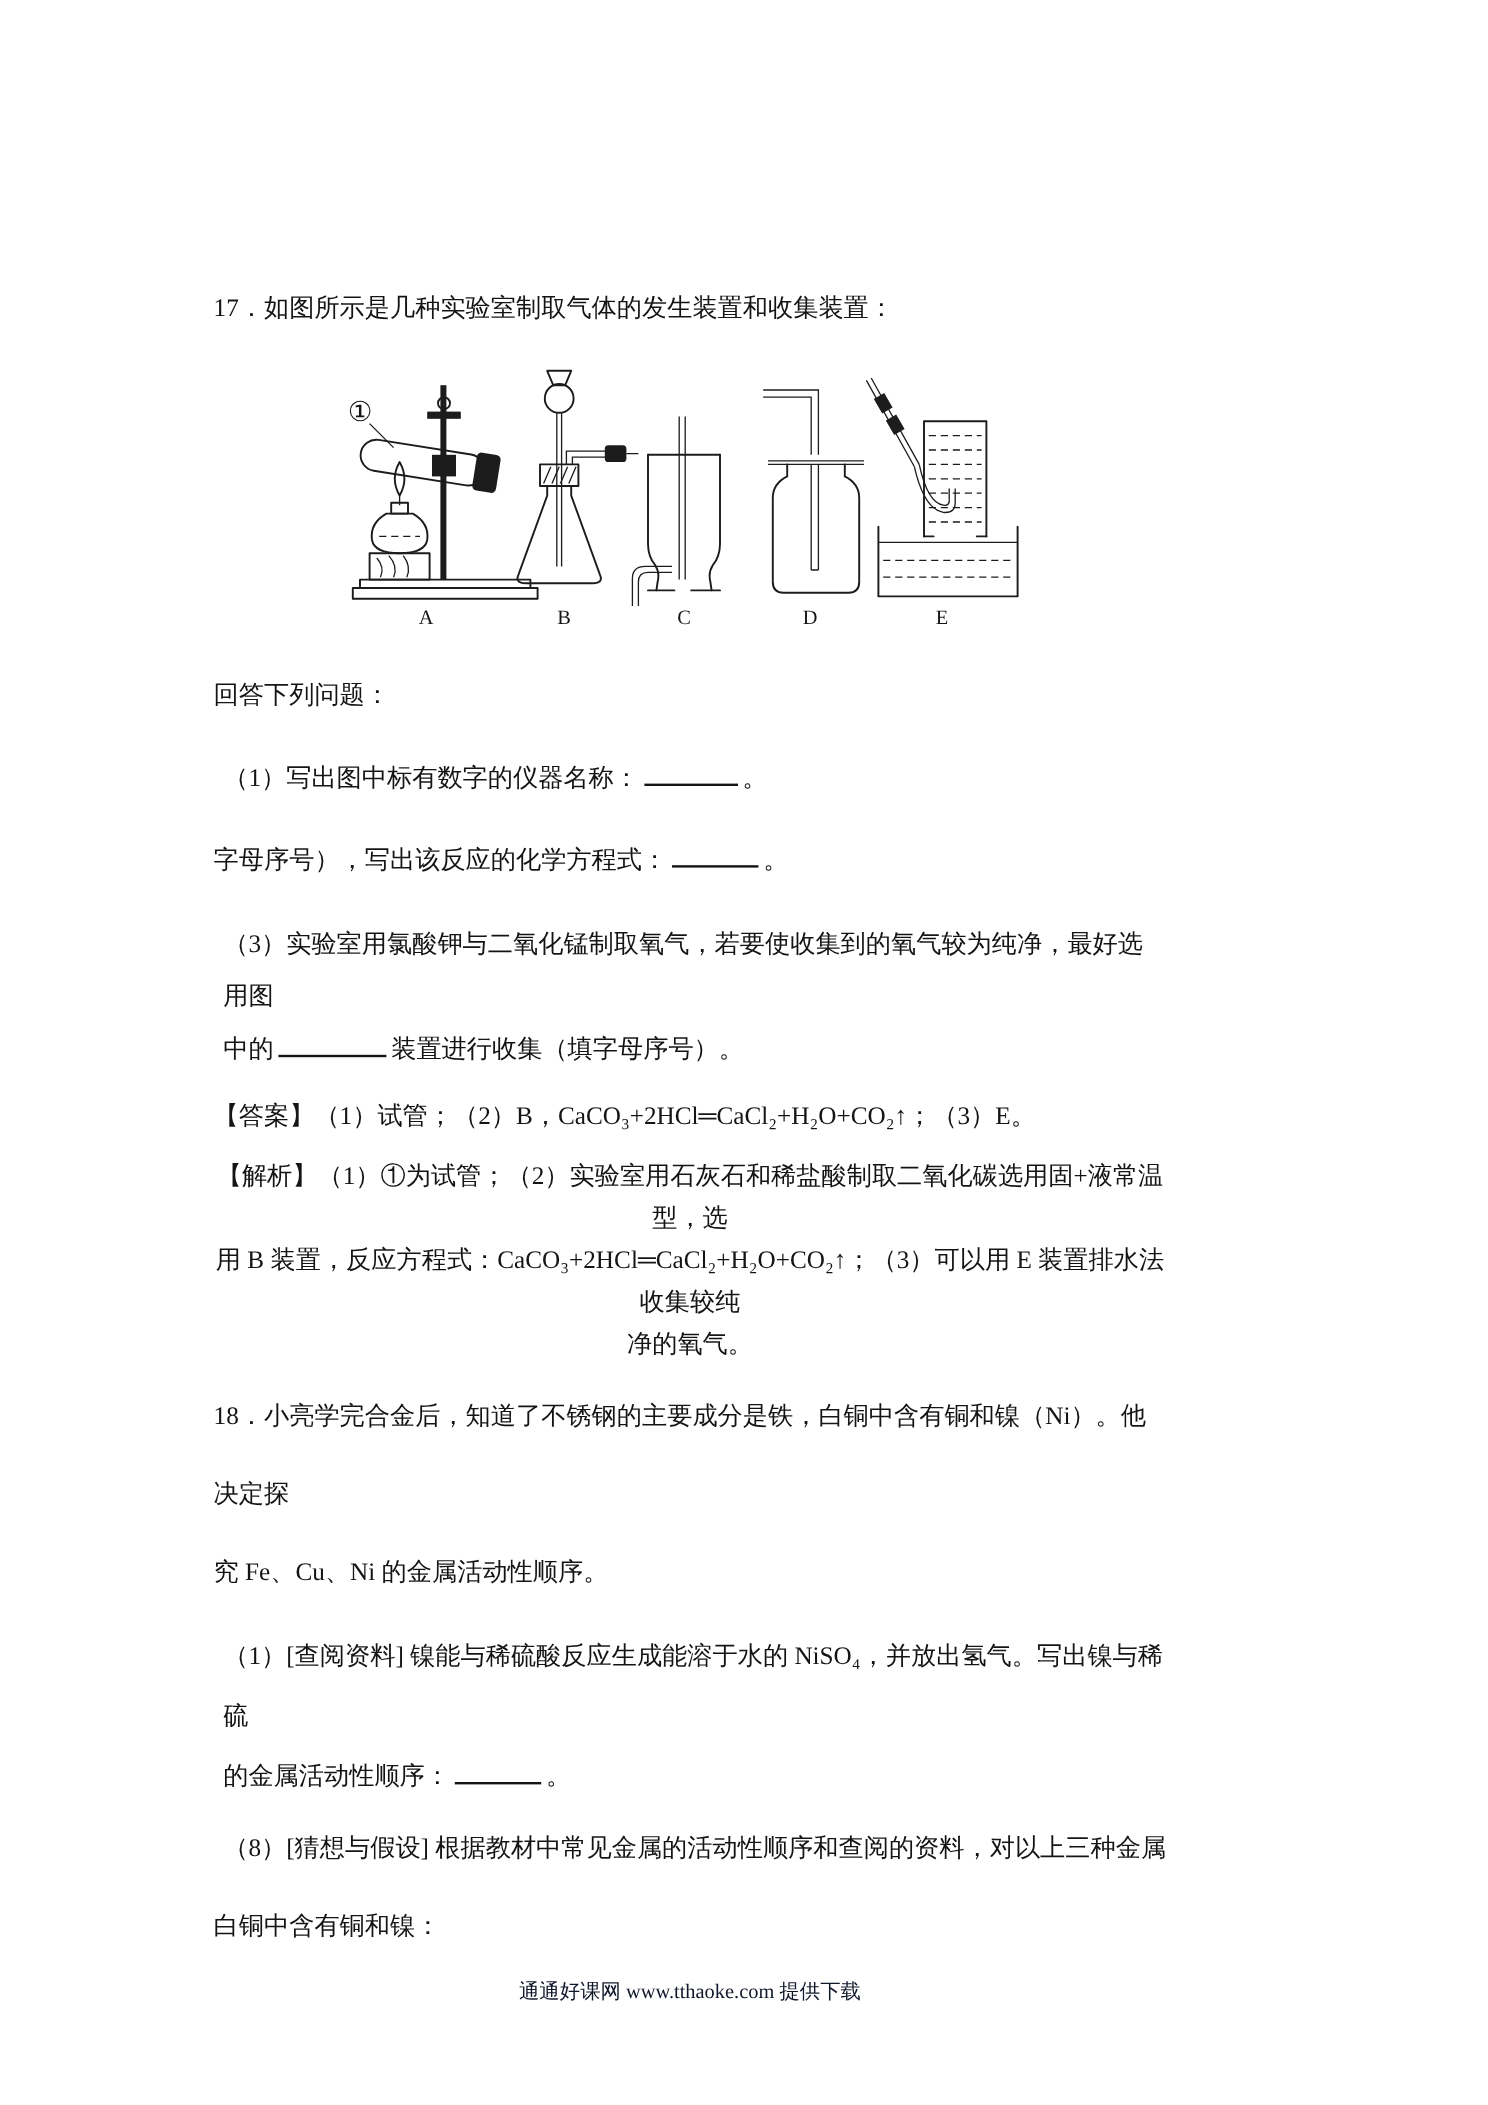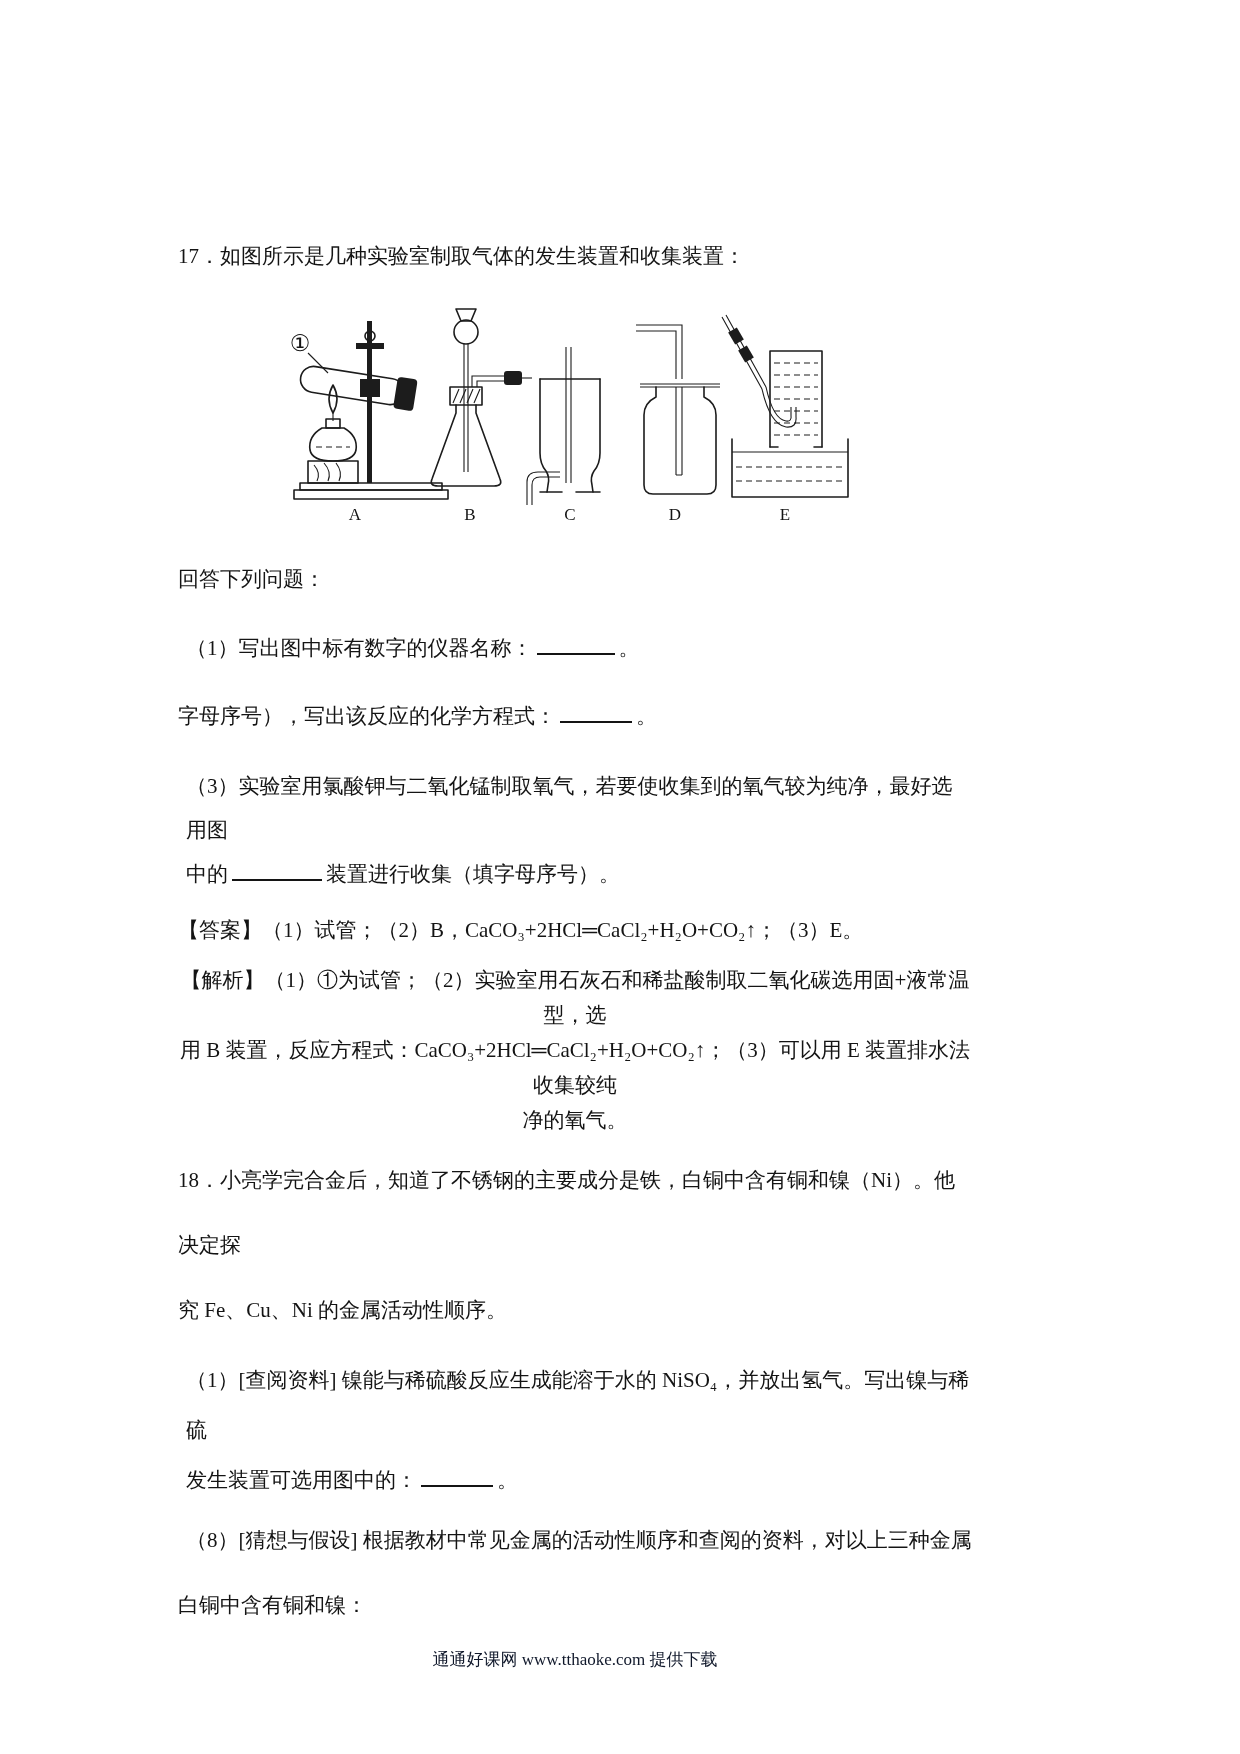--- a/index.html
+++ b/index.html
@@ -168,21 +168,21 @@
   <div class="dbl mt10">
     <div class="line"><span>18．小亮学完合金后，知道了不锈钢的主要成分是铁，白铜中含有铜和镍（Ni）。他决定探</span></div>
     <div class="line"><span>究 Fe、Cu、Ni 的金属活动性顺序。</span></div>
   </div>
 
   <div class="lh50 mt12">
     <div class="line ind">
       <span>（1）[查阅资料] 镍能与稀硫酸反应生成能溶于水的 NiSO₄，并放出氢气。写出镍与稀硫</span>
     </div>
     <div class="line ind">
-      <span>发生装置可选用图中的：</span><span class="blank b72"></span><span>。</span>
+      <span>的金属活动性顺序：</span><span class="blank b72"></span><span>。</span>
     </div>
   </div>
 
   <div class="dbl mt3">
     <div class="line ind"><span>（8）[猜想与假设] 根据教材中常见金属的活动性顺序和查阅的资料，对以上三种金属</span></div>
     <div class="line"><span>白铜中含有铜和镍：</span></div>
   </div>
 
 
   <div class="footer mt7">

